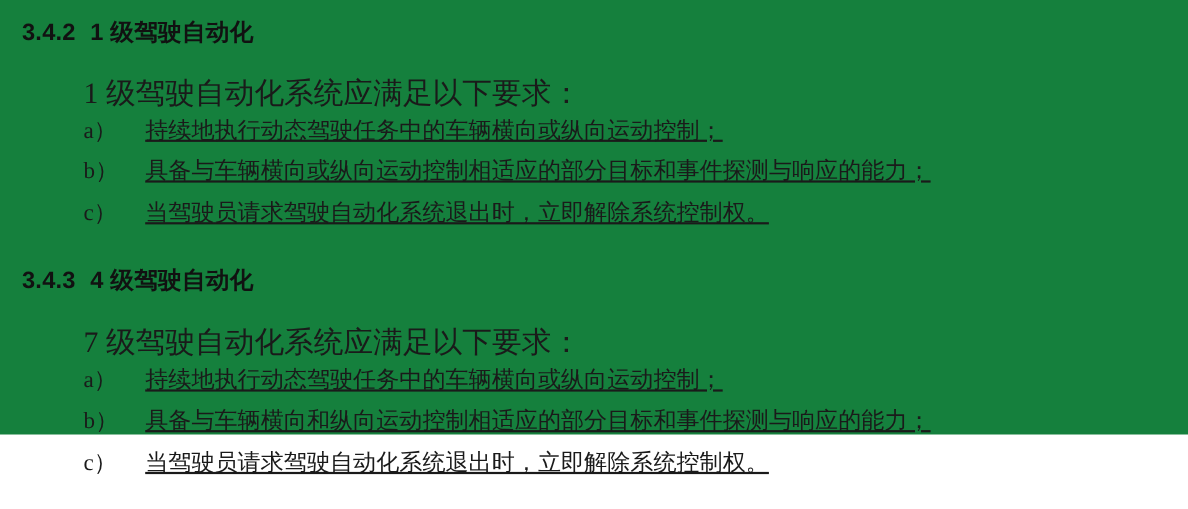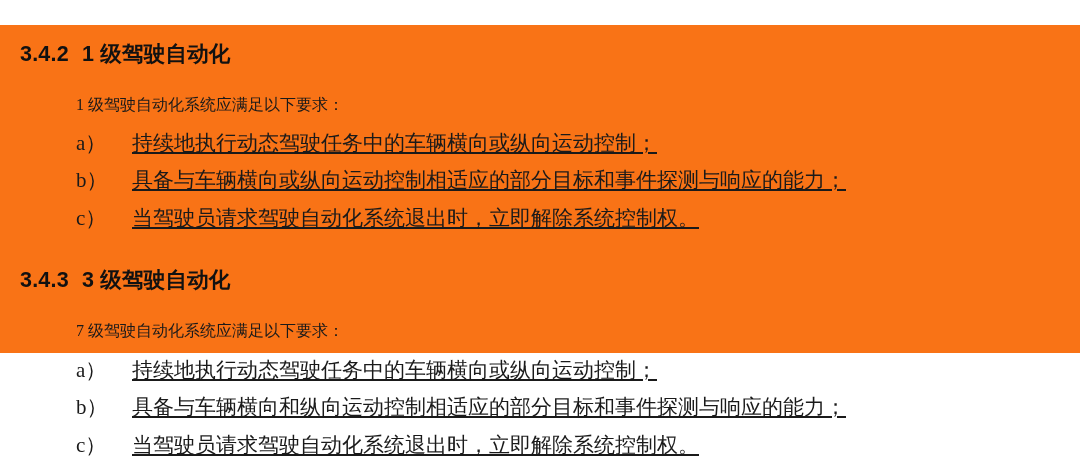--- a/index.html
+++ b/index.html
@@ -10,25 +10,24 @@
   body {
     width: 1080px;
     height: 463px;
     font-family: "Liberation Serif", "DejaVu Serif", serif;
     color: #1a1a1a;
     overflow: hidden;
   }
   .page {
     position: relative;
     width: 1080px;
-    height: 328px;
-    background: #f97316;
+    height: 395px;
+    background: #15803d;
     padding: 0;
     box-sizing: border-box;
-    margin-top: 25px;
   }
   .section {
     position: relative;
   }
   .section-heading {
     font-family: "Liberation Sans", "DejaVu Sans", sans-serif;
     font-weight: bold;
     font-size: 21.5px;
     letter-spacing: 0.2px;
     color: #111111;
@@ -37,21 +36,21 @@
     white-space: pre;
   }
   .heading-num {
     display: inline-block;
     min-width: 62px;
   }
   .heading-title {
     display: inline-block;
   }
   .lead {
-    font-size: 16px;
+    font-size: 27px;
     line-height: 1.0;
     margin: 0;
     padding: 0;
     white-space: pre;
   }
   .item {
     display: flex;
     align-items: flex-start;
     font-size: 21px;
     line-height: 1.0;
@@ -98,21 +97,21 @@
       <span class="item-marker">b）</span>
       <span class="item-text">具备与车辆横向或纵向运动控制相适应的部分目标和事件探测与响应的能力；</span>
     </div>
     <div id="sec1-c" class="item">
       <span class="item-marker">c）</span>
       <span class="item-text">当驾驶员请求驾驶自动化系统退出时，立即解除系统控制权。</span>
     </div>
   </div>
 
   <div class="section">
-    <h2 id="sec2-heading" class="section-heading"><span class="heading-num">3.4.3</span><span class="heading-title">3 级驾驶自动化</span></h2>
+    <h2 id="sec2-heading" class="section-heading"><span class="heading-num">3.4.3</span><span class="heading-title">4 级驾驶自动化</span></h2>
 
     <p id="sec2-lead" class="lead">7 级驾驶自动化系统应满足以下要求：</p>
 
     <div id="sec2-a" class="item">
       <span class="item-marker">a）</span>
       <span class="item-text">持续地执行动态驾驶任务中的车辆横向或纵向运动控制；</span>
     </div>
     <div id="sec2-b" class="item">
       <span class="item-marker">b）</span>
       <span class="item-text">具备与车辆横向和纵向运动控制相适应的部分目标和事件探测与响应的能力；</span>

